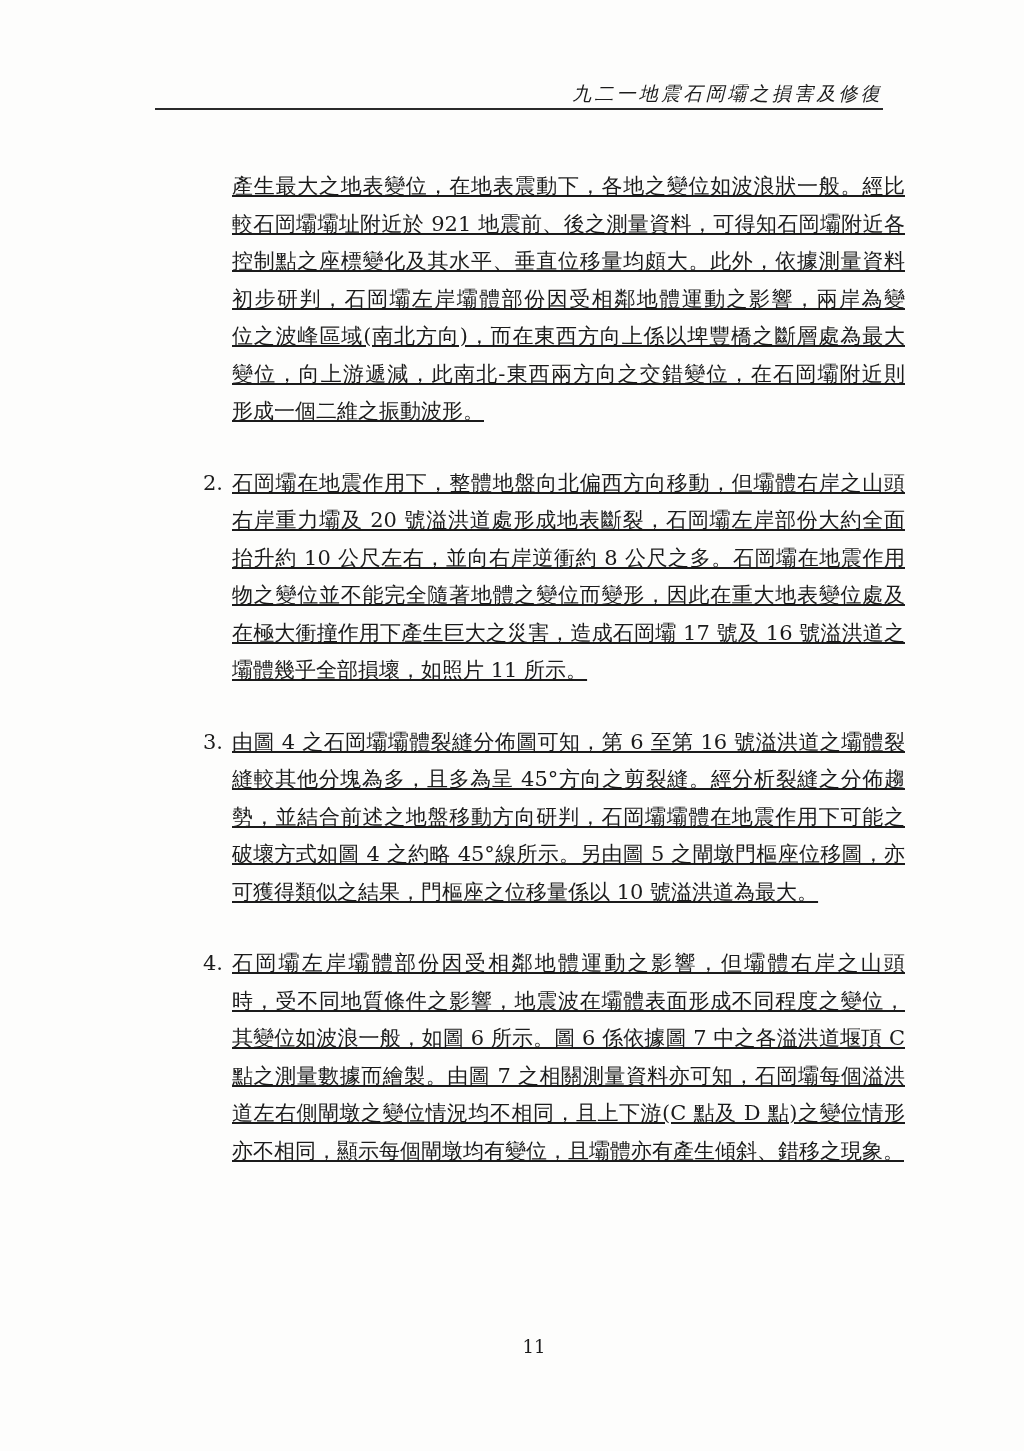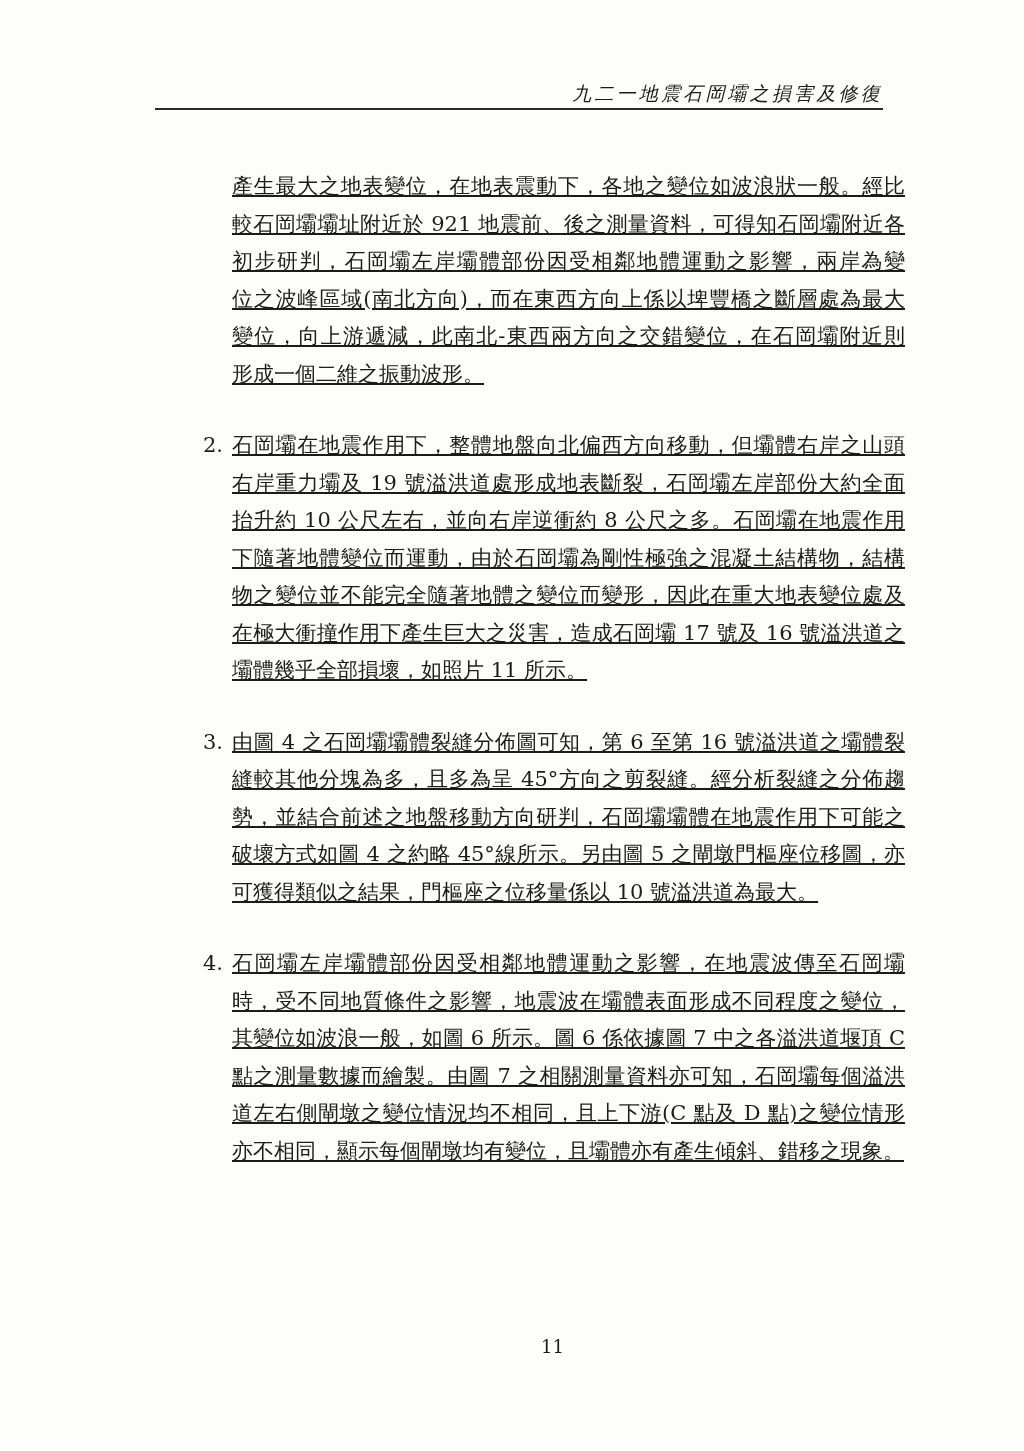--- a/index.html
+++ b/index.html
@@ -64,63 +64,63 @@
   }
   .line.last {
     text-align-last: left;
   }
   
   .page-footer {
     position: absolute;
     top: 1336px;
     left: 504px;
     width: 60px;
-    text-align: right;
+    text-align: center;
     font-size: 18px;
   }
 </style>
 </head>
 <body>
 
 <div class="page">
 
   <div class="running-header">
     <span class="header-title">九二一地震石岡壩之損害及修復</span>
   </div>
 
   <div class="content" id="paragraphs">
       <div class="paragraph">
         <div class="line">產生最大之地表變位，在地表震動下，各地之變位如波浪狀一般。經比</div>
         <div class="line">較石岡壩壩址附近於 921 地震前、後之測量資料，可得知石岡壩附近各</div>
+        <div class="line">控制點之座標變化及其水平、垂直位移量均頗大。此外，依據測量資料</div>
         <div class="line">初步研判，石岡壩左岸壩體部份因受相鄰地體運動之影響，兩岸為變</div>
         <div class="line">位之波峰區域(南北方向)，而在東西方向上係以埤豐橋之斷層處為最大</div>
         <div class="line">變位，向上游遞減，此南北-東西兩方向之交錯變位，在石岡壩附近則</div>
         <div class="line last">形成一個二維之振動波形。</div>
       </div>
       <div class="paragraph">
         <span class="para-number">2.</span>
         <div class="line">石岡壩在地震作用下，整體地盤向北偏西方向移動，但壩體右岸之山頭</div>
-        <div class="line">右岸重力壩及 19 號溢洪道處形成地表斷裂，石岡壩左岸部份大約全面</div>
+        <div class="line">右岸重力壩及 20 號溢洪道處形成地表斷裂，石岡壩左岸部份大約全面</div>
         <div class="line">抬升約 10 公尺左右，並向右岸逆衝約 8 公尺之多。石岡壩在地震作用</div>
-        <div class="line">下隨著地體變位而運動，由於石岡壩為剛性極強之混凝土結構物，結構</div>
         <div class="line">物之變位並不能完全隨著地體之變位而變形，因此在重大地表變位處及</div>
         <div class="line">在極大衝撞作用下產生巨大之災害，造成石岡壩 17 號及 16 號溢洪道之</div>
         <div class="line last">壩體幾乎全部損壞，如照片 11 所示。</div>
       </div>
       <div class="paragraph">
         <span class="para-number">3.</span>
         <div class="line">由圖 4 之石岡壩壩體裂縫分佈圖可知，第 6 至第 16 號溢洪道之壩體裂</div>
         <div class="line">縫較其他分塊為多，且多為呈 45°方向之剪裂縫。經分析裂縫之分佈趨</div>
         <div class="line">勢，並結合前述之地盤移動方向研判，石岡壩壩體在地震作用下可能之</div>
         <div class="line">破壞方式如圖 4 之約略 45°線所示。另由圖 5 之閘墩門樞座位移圖，亦</div>
         <div class="line last">可獲得類似之結果，門樞座之位移量係以 10 號溢洪道為最大。</div>
       </div>
       <div class="paragraph">
         <span class="para-number">4.</span>
-        <div class="line">石岡壩左岸壩體部份因受相鄰地體運動之影響，在地震波傳至石岡壩</div>
+        <div class="line">石岡壩左岸壩體部份因受相鄰地體運動之影響，但壩體右岸之山頭</div>
         <div class="line">時，受不同地質條件之影響，地震波在壩體表面形成不同程度之變位，</div>
         <div class="line">其變位如波浪一般，如圖 6 所示。圖 6 係依據圖 7 中之各溢洪道堰頂 C</div>
         <div class="line">點之測量數據而繪製。由圖 7 之相關測量資料亦可知，石岡壩每個溢洪</div>
         <div class="line">道左右側閘墩之變位情況均不相同，且上下游(C 點及 D 點)之變位情形</div>
         <div class="line last">亦不相同，顯示每個閘墩均有變位，且壩體亦有產生傾斜、錯移之現象。</div>
       </div>
     </div>
 
   <div class="page-footer">
     <span>11</span>

